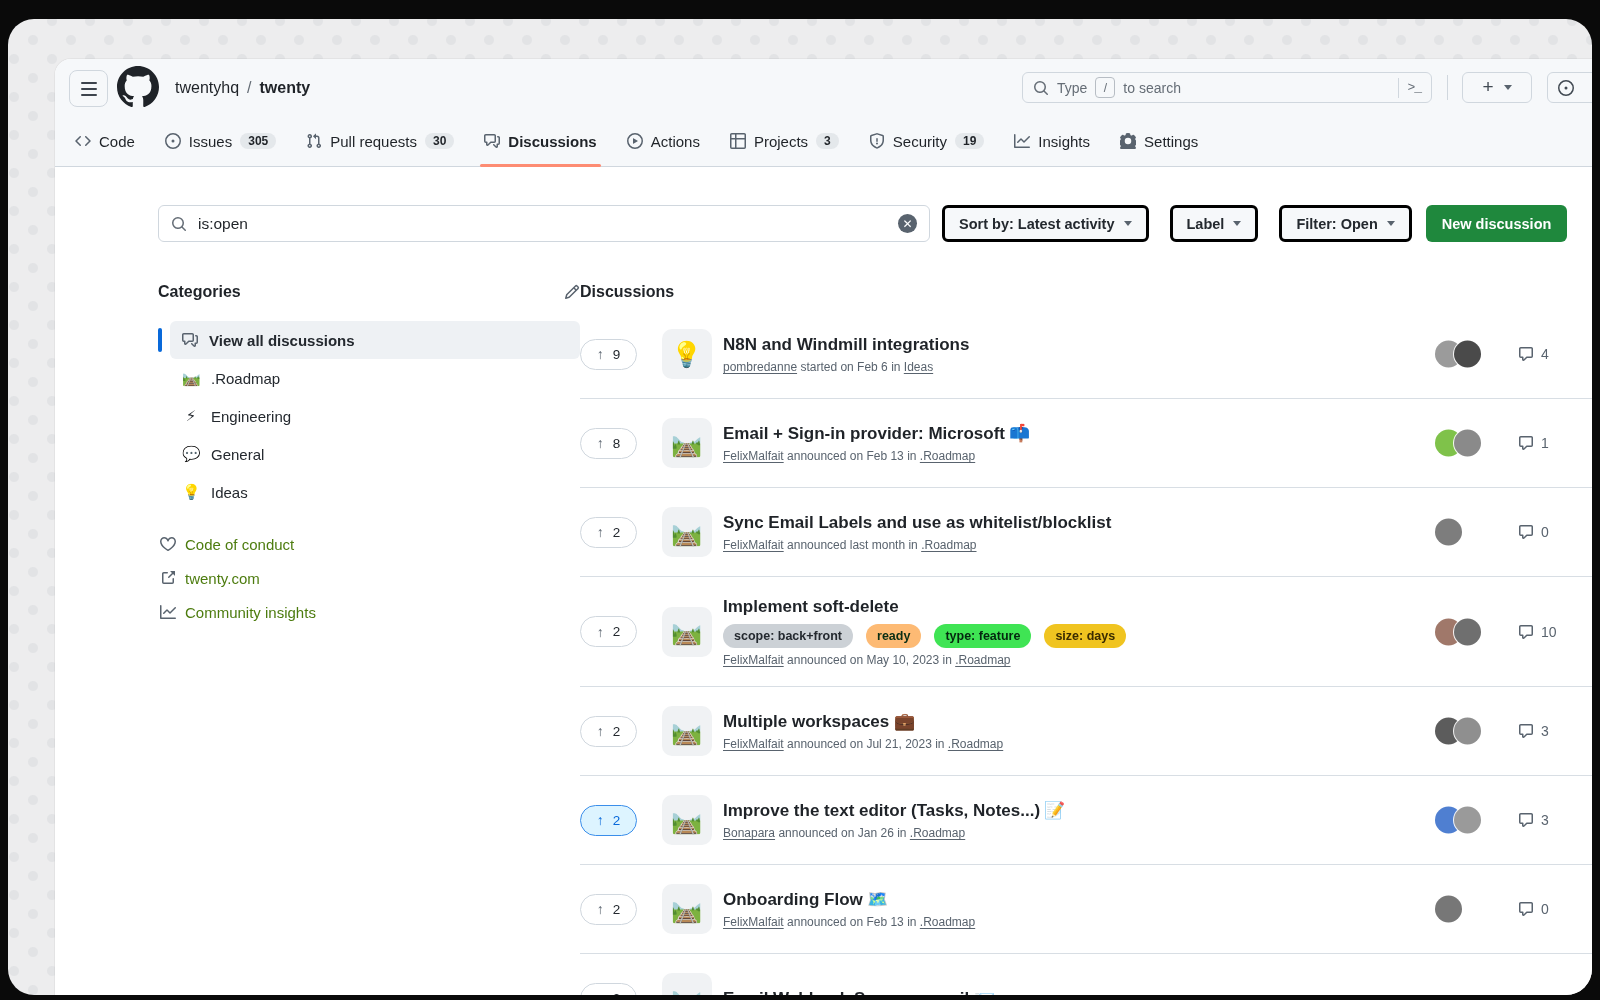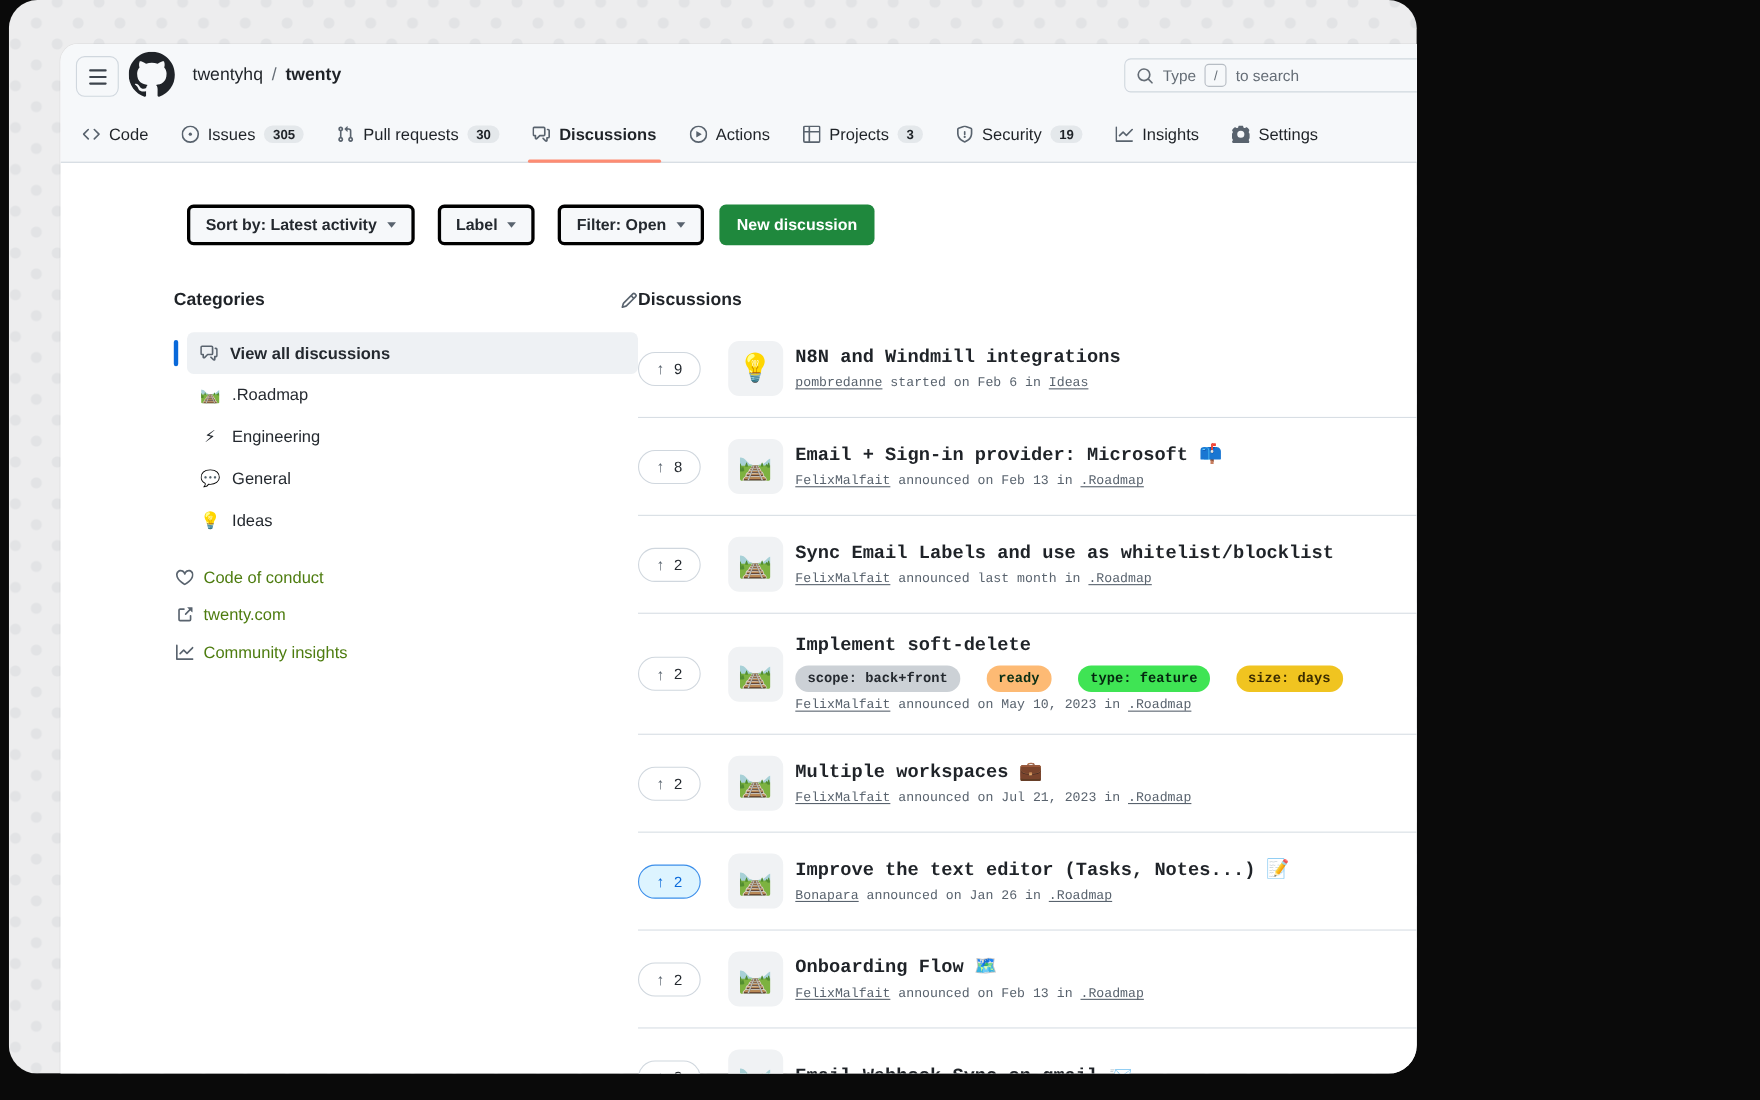--- a/index.html
+++ b/index.html
@@ -2,21 +2,21 @@
 <html><head>
 <meta charset="utf-8">
 <style>
   html,body{margin:0;padding:0;}
   body{
     width:1600px;height:1000px;background:#0a0a0a;overflow:hidden;position:relative;
     font-family:"Liberation Sans","DejaVu Sans",sans-serif;color:#1f2328;
     -webkit-font-smoothing:antialiased;
   }
   .backdrop{
-    position:absolute;left:8px;top:0;width:1280px;height:976px;border-radius:26px;overflow:hidden;
+    position:absolute;left:8px;top:19px;width:1584px;height:976px;border-radius:26px;overflow:hidden;
     background-color:#ededee;
     background-image:
       radial-gradient(circle,#e2e3e5 4.5px,transparent 5.5px),
       radial-gradient(circle,#e2e3e5 4.5px,transparent 5.5px);
     background-size:38px 38px;
     background-position:6px 2px,25px 21px;
   }
   .window{
     position:absolute;left:47px;top:40px;width:1700px;height:1060px;
     background:#ffffff;border-radius:16px 16px 0 0;overflow:hidden;
@@ -74,25 +74,25 @@
   .main{position:absolute;left:525px;top:224px;width:1090px;}
   .main-title{font-size:16px;font-weight:700;}
   .dlist{margin-top:9px;}
   .drow{position:relative;display:flex;align-items:center;padding:19px 0;border-top:1px solid #d8dee4;}
   .drow:first-child{border-top:none;}
   .vote{width:57px;height:31px;border:1px solid #d0d7de;border-radius:16px;background:#fff;display:flex;align-items:center;justify-content:center;gap:9px;font-size:13.5px;color:#24292f;flex:none;margin-right:25px;cursor:pointer;box-sizing:border-box;}
   .vote .arr{color:#59636e;font-size:14px;}
   .vote.voted{background:#ddf4ff;border-color:#3b8eea;color:#0969da;}
   .vote.voted .arr{color:#0969da;}
   .dicon{width:50px;height:50px;border-radius:10px;background:#f0f2f4;display:flex;align-items:center;justify-content:center;font-size:25px;flex:none;margin-right:11px;}
-  .dcontent{min-width:0;font-family:Liberation Mono, monospace;}
+  .dcontent{min-width:0;}
   .dtitle{font-size:17px;font-weight:700;color:#1f2328;line-height:1.25;cursor:pointer;}
   .dmeta{font-size:12px;color:#59636e;margin-top:5px;}
   .dmeta .mlink{text-decoration:underline;text-underline-offset:2px;cursor:pointer;}
-  .dlabels{display:flex;gap:24px;margin-top:7px;}
+  .dlabels{display:flex;gap:13px;margin-top:7px;}
   .dlabel{height:24px;border-radius:12px;display:flex;align-items:center;padding:0 11px;font-size:12.5px;font-weight:700;cursor:pointer;}
   .avatars{position:absolute;left:863px;top:50%;transform:translateY(-50%);display:flex;}
   .av{width:27px;height:27px;border-radius:50%;margin-left:-8px;box-shadow:0 0 0 1px rgba(255,255,255,.9);cursor:pointer;}
   .comments{position:absolute;left:938px;top:50%;transform:translateY(-50%);display:flex;align-items:center;gap:7px;color:#59636e;font-size:14px;cursor:pointer;}
 </style>
 </head>
 <body>
 
 <div class="backdrop">
   <div class="window">
@@ -198,20 +198,27 @@
         <div class="tab">
           <svg class="oi" viewBox="0 0 16 16" fill="currentColor">
               <path d="M8 0a8.2 8.2 0 0 1 1.701.178c.179.046.321.198.365.378l.29 1.215c.04.165.163.296.323.355.247.09.49.191.727.3.157.073.337.065.485-.022l1.063-.624a.534.534 0 0 1 .523-.009 8.1 8.1 0 0 1 2.4 2.4.534.534 0 0 1-.009.523l-.624 1.063a.534.534 0 0 0-.022.485c.109.237.21.48.3.727.059.16.19.283.355.323l1.215.29c.18.044.332.186.378.365a8.2 8.2 0 0 1 0 3.402.534.534 0 0 1-.378.365l-1.215.29a.534.534 0 0 0-.355.323 6.4 6.4 0 0 1-.3.727.534.534 0 0 0 .022.485l.624 1.063c.095.162.09.366-.009.523a8.1 8.1 0 0 1-2.4 2.4.534.534 0 0 1-.523-.009l-1.063-.624a.534.534 0 0 0-.485-.022c-.237.109-.48.21-.727.3a.534.534 0 0 0-.323.355l-.29 1.215a.534.534 0 0 1-.365.378 8.2 8.2 0 0 1-3.402 0 .534.534 0 0 1-.365-.378l-.29-1.215a.534.534 0 0 0-.323-.355 6.4 6.4 0 0 1-.727-.3.534.534 0 0 0-.485.022l-1.063.624a.534.534 0 0 1-.523.009 8.1 8.1 0 0 1-2.4-2.4.534.534 0 0 1 .009-.523l.624-1.063a.534.534 0 0 0 .022-.485 6.4 6.4 0 0 1-.3-.727.534.534 0 0 0-.355-.323l-1.215-.29a.534.534 0 0 1-.378-.365 8.2 8.2 0 0 1 0-3.402c.046-.179.198-.321.378-.365l1.215-.29a.534.534 0 0 0 .355-.323c.09-.247.191-.49.3-.727a.534.534 0 0 0-.022-.485l-.624-1.063a.534.534 0 0 1 .009-.523 8.1 8.1 0 0 1 2.4-2.4.534.534 0 0 1 .523.009l1.063.624c.148.087.328.095.485.022.237-.109.48-.21.727-.3a.534.534 0 0 0 .323-.355l.29-1.215a.534.534 0 0 1 .365-.378A8.2 8.2 0 0 1 8 0Zm0 4.75a3.25 3.25 0 1 0 0 6.5 3.25 3.25 0 0 0 0-6.5Z"></path>
             </svg>
           <span>Settings</span>
         </div>
       </div>
     </div>
 
     <div class="filter-row">
+      <div class="dsearch">
+        <svg class="oi" viewBox="0 0 16 16" fill="currentColor">
+            <path d="M10.68 11.74a6 6 0 0 1-7.922-8.982 6 6 0 0 1 8.982 7.922l3.04 3.04a.749.749 0 0 1-.326 1.275.749.749 0 0 1-.734-.215ZM11.5 7a4.499 4.499 0 1 0-8.997 0A4.499 4.499 0 0 0 11.5 7Z"></path>
+          </svg>
+        <input class="dsearch-value" value="is:open" style="">
+        <span class="clear-x">✕</span>
+      </div>
       <div class="fbtn" style="margin-left:12px;">
         <span>Sort by: Latest activity</span>
         <span class="caret"></span>
       </div>
       <div class="fbtn" style="margin-left:21px;">
         <span>Label</span>
         <span class="caret"></span>
       </div>
       <div class="fbtn" style="margin-left:21px;">
         <span>Filter: Open</span>

